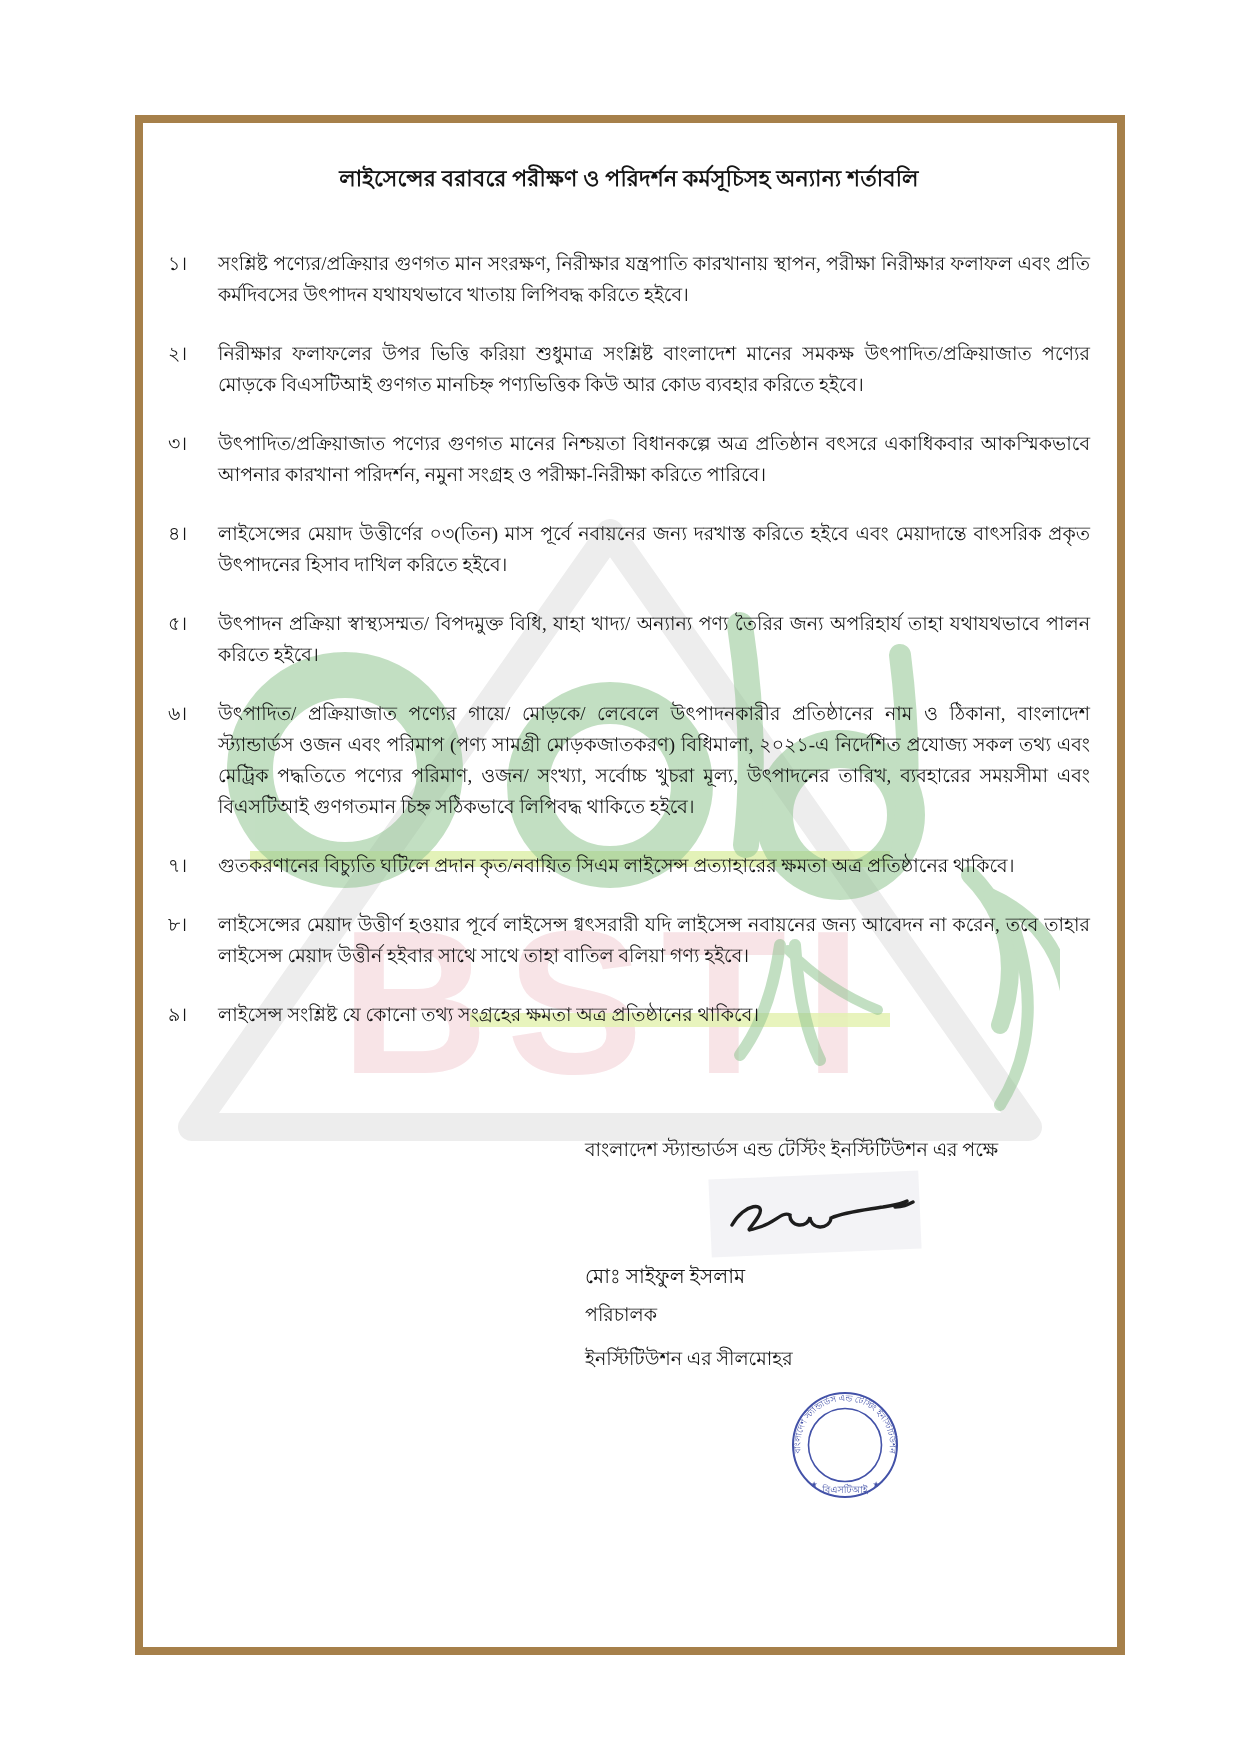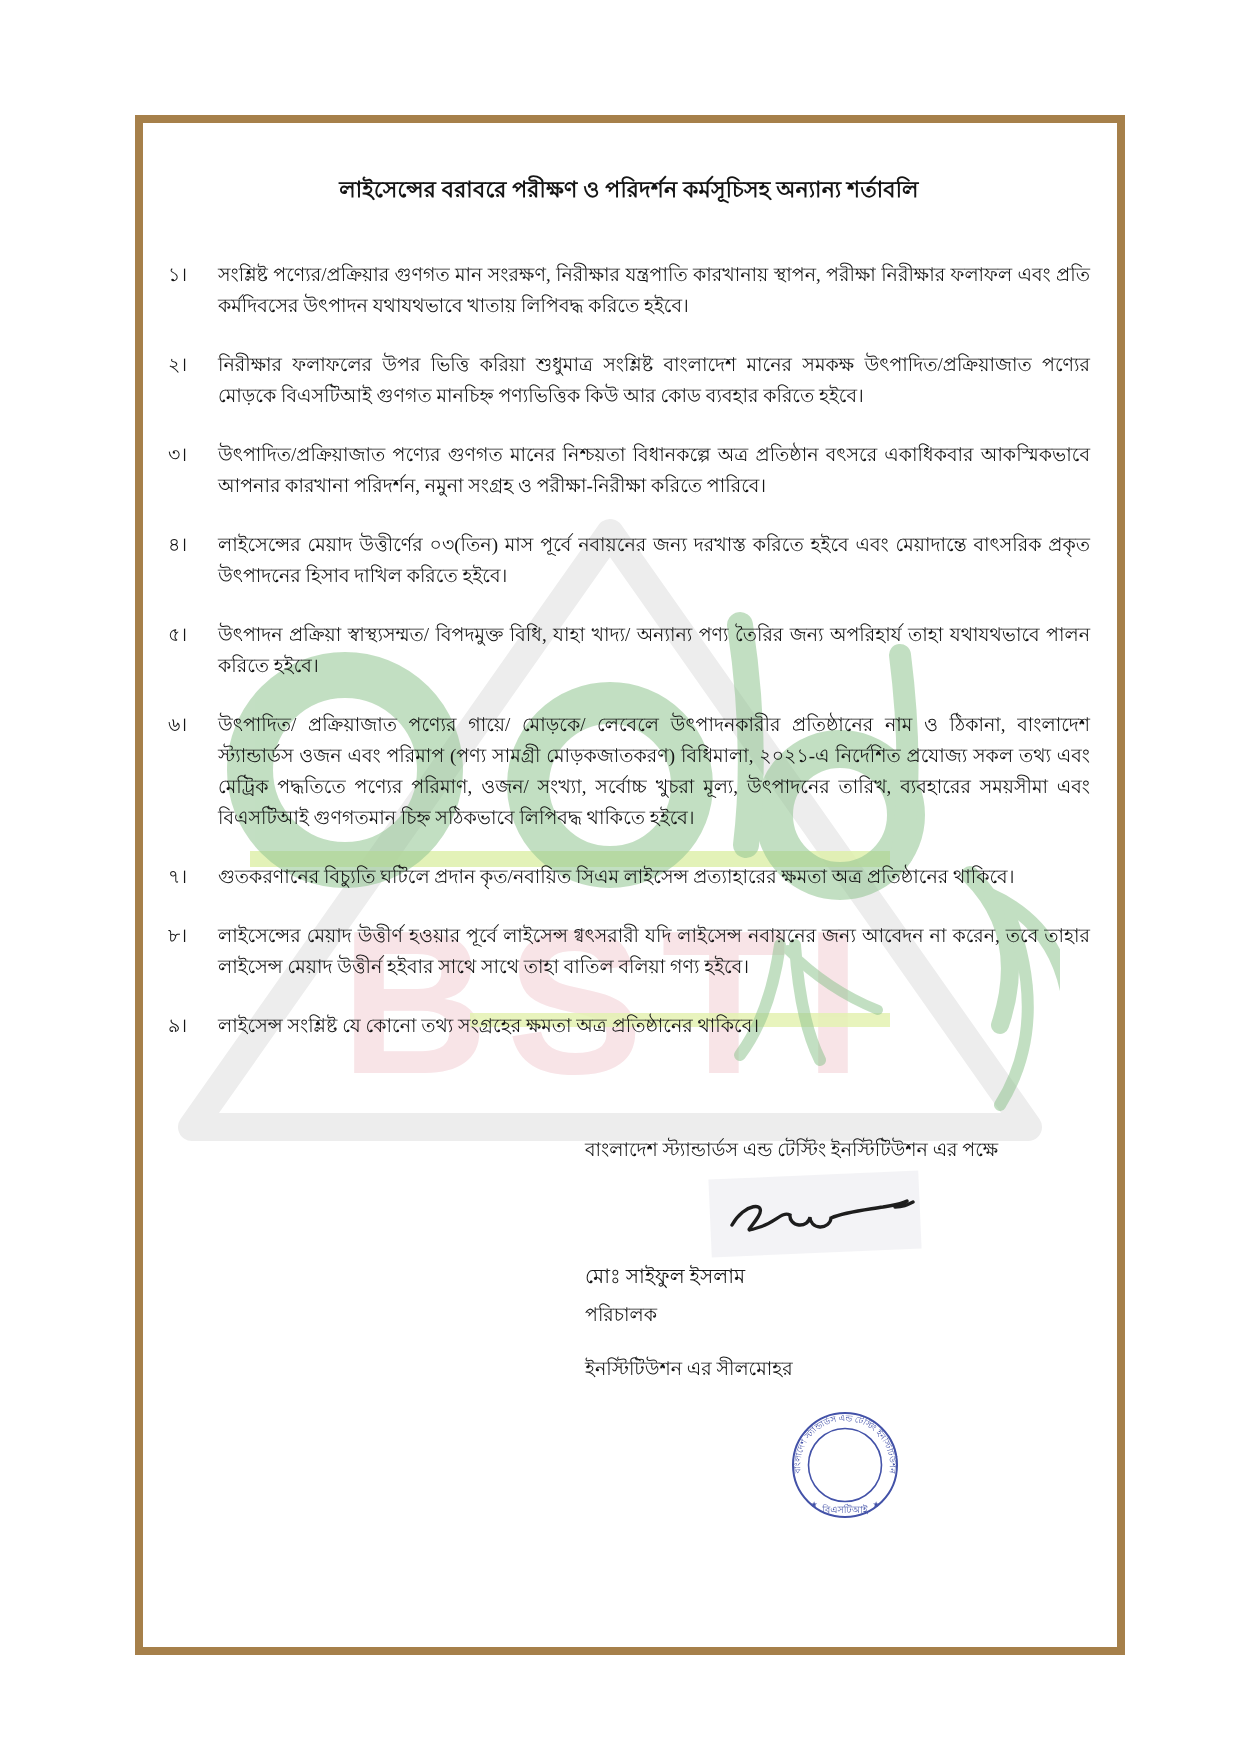--- a/index.html
+++ b/index.html
@@ -20,21 +20,21 @@
     z-index: 2;
     pointer-events: none;
   }
   .watermark {
     position: absolute;
     left: 140px; top: 515px;
     z-index: 0;
   }
   .content {
     position: absolute;
-    left: 143px; top: 124px;
+    left: 143px; top: 113px;
     width: 974px; height: 1524px;
     padding: 48px 27px 0 25px;
     z-index: 1;
   }
   .doc-title {
     text-align: center;
     font-size: 22px;
     font-weight: bold;
     letter-spacing: 0.2px;
     margin-bottom: 50px;
@@ -70,22 +70,22 @@
   }
   .scrawl-bg {
     position: absolute; left: 8px; top: 2px;
     width: 210px; height: 78px;
     background: #e9e9ee;
     opacity: 0.55;
     transform: rotate(-2.5deg);
   }
   .scrawl-svg { position: absolute; left: 0; top: 0; }
   .sig-name { font-weight: normal; font-size: 20px; margin-bottom: 6px; }
-  .sig-designation { margin-bottom: 22px; }
-  .sig-seal-caption { margin-bottom: 20px; }
+  .sig-designation { margin-bottom: 12px; }
+  .sig-seal-caption { margin-bottom: 10px; }
   .seal-wrap { display: flex; justify-content: center; }
 </style>
 </head>
 <body>
 
 <svg class="watermark" width="920" height="640" viewBox="0 0 920 640" aria-hidden="true">
 
   <text x="470" y="558" font-family="Liberation Sans, sans-serif" font-size="205" font-weight="bold" fill="#f8e4e7" text-anchor="middle" letter-spacing="18">BSTI</text>
 
   <path d="M 470 18 L 52 612 L 888 612 Z" fill="none" stroke="#ededed" stroke-width="28" stroke-linejoin="round"></path>

